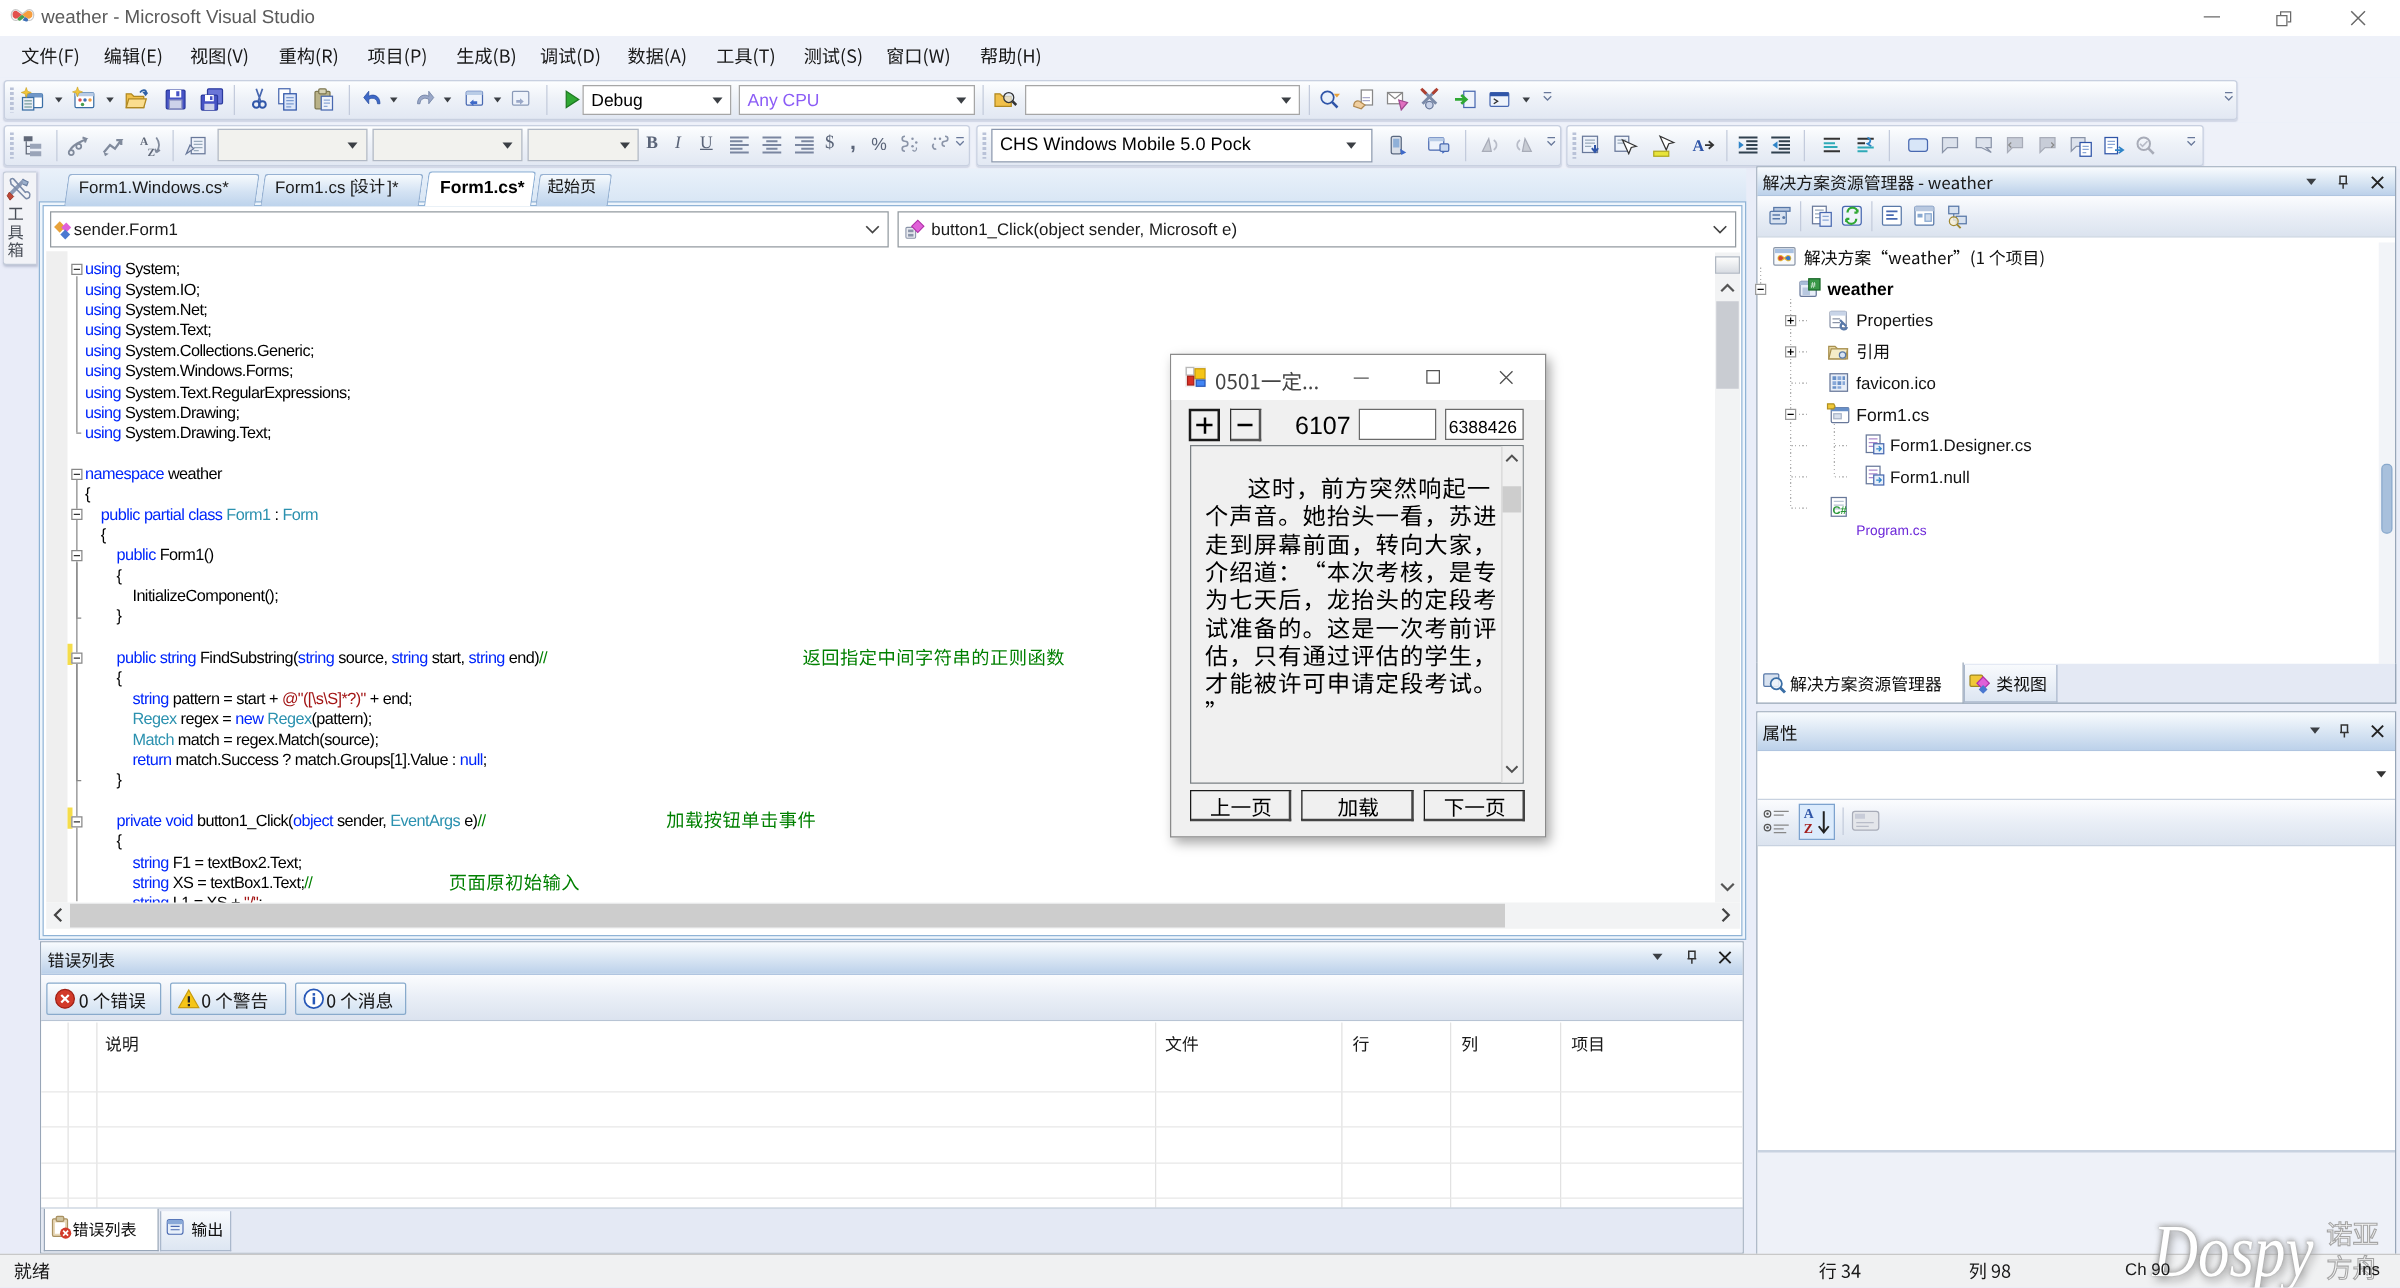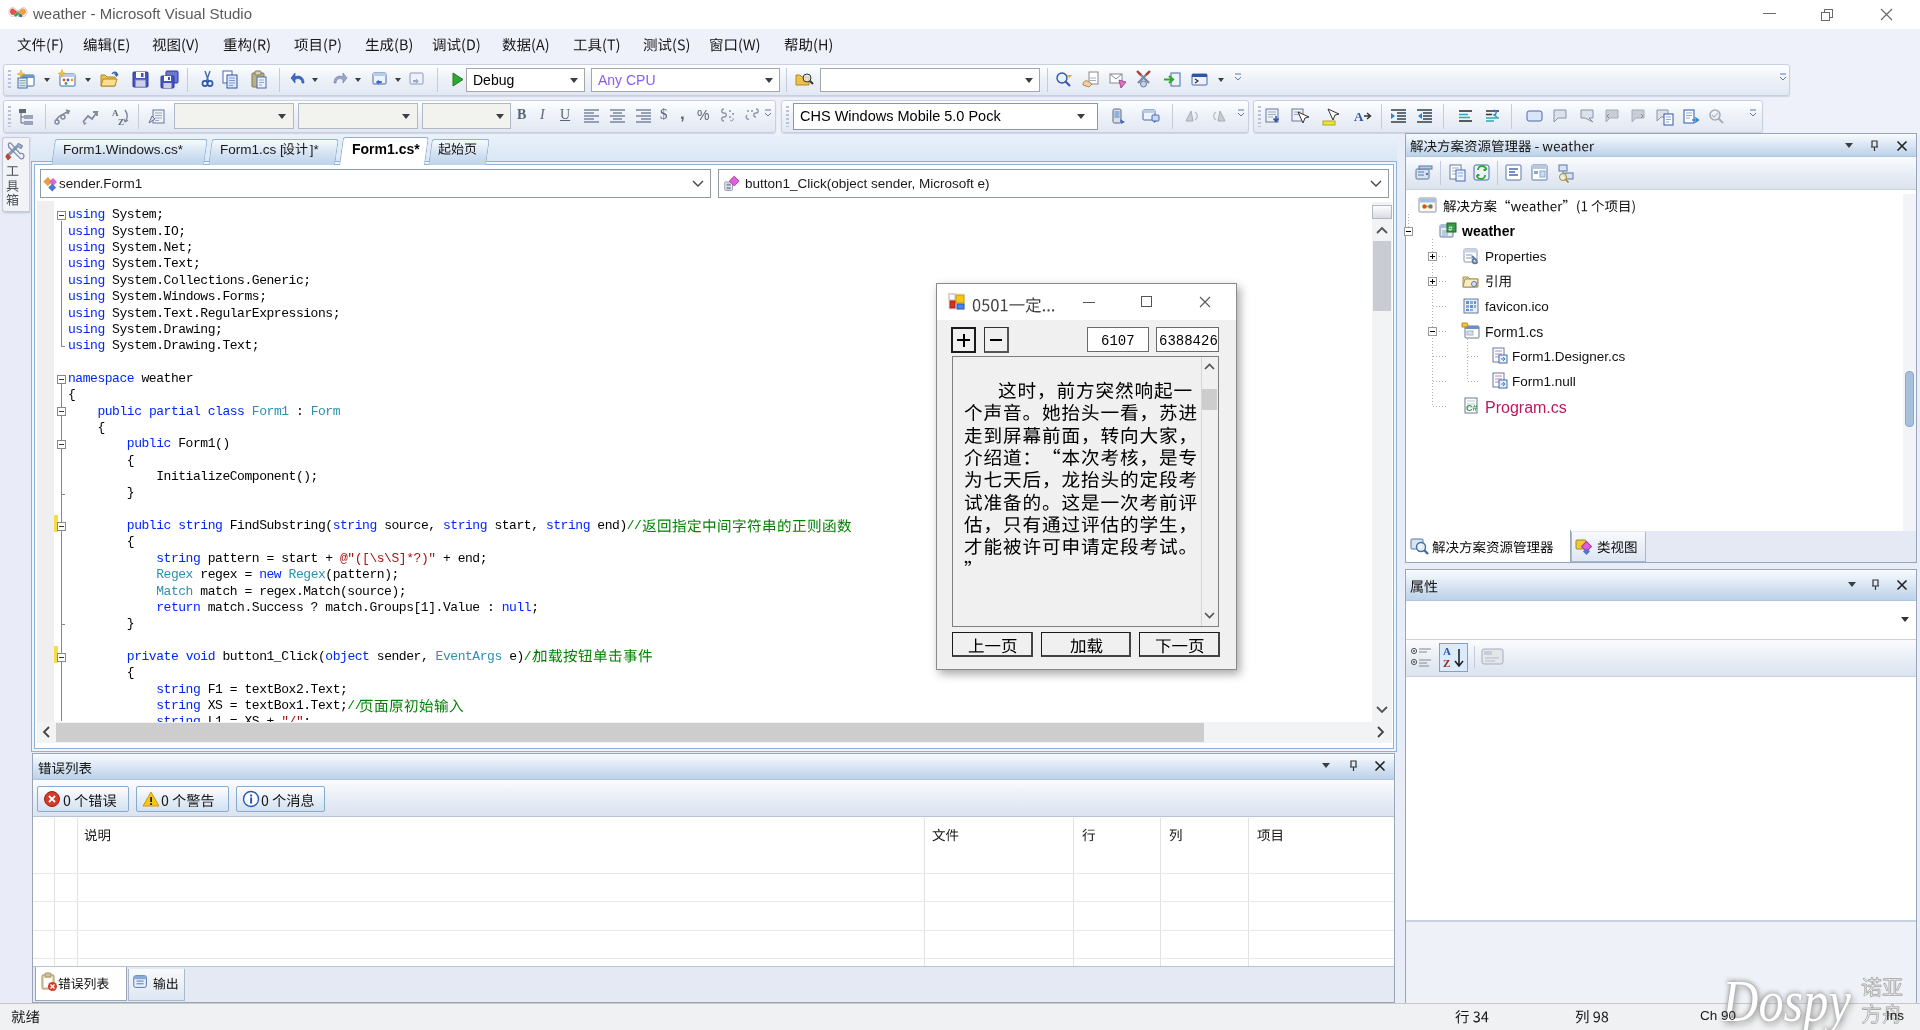--- a/index.html
+++ b/index.html
@@ -1,17 +1,17 @@
 <!DOCTYPE html>
 <html><head><meta charset="utf-8"><title>w</title><style>
 *{margin:0;padding:0;box-sizing:border-box}
 html,body{width:1920px;height:1030px;overflow:hidden}
 body{font-family:"Liberation Sans",sans-serif;position:relative;background:#e9edf8}
 .abs{position:absolute}
-.mono{font-family:Liberation Mono, monospace;font-size:13px;letter-spacing:-0.45px;white-space:pre;line-height:16.35px}
+.mono{font-family:Liberation Sans, sans-serif;font-size:13px;letter-spacing:-0.45px;white-space:pre;line-height:16.35px}
 .kw{color:#0026fb}.ty{color:#2b91af}.st{color:#a31515}.cm{color:#008000}
 .tbstrip{position:absolute;background:linear-gradient(#fdfeff,#eef2f8 45%,#e2e8f3);border:1px solid #c8d0e0;border-radius:3px;box-shadow:0 1px 1px rgba(150,160,190,.35)}
 .grip{position:absolute;width:3px;background:repeating-linear-gradient(#b9c2d8 0 2px,transparent 2px 4px)}
 .tsep{position:absolute;width:1px;background:#c3cbdc}
 .combo{position:absolute;background:#fff;border:1px solid #a6a6a6}
 .combog{position:absolute;background:#f2f2ee;border:1px solid #b0b8c5}
 .darr{position:absolute;width:0;height:0;border-left:4px solid transparent;border-right:4px solid transparent;border-top:5px solid #3b3f44}
 .ptitle{position:absolute;background:linear-gradient(#f8fbfe,#dbe7f4 48%,#bcd1ea);border-bottom:1px solid #b0c5e0}
 </style></head><body>
 <div class="abs" style="left:0;top:0;width:1920px;height:29px;background:#ffffff"></div>
@@ -515,21 +515,21 @@
 <div class="abs" style="left:1141px;top:296px;width:11px;height:11px;border:1px solid #555"></div>
 <svg class="abs" style="left:1199px;top:296px" width="12" height="12">
     <path d="M1 1 L11 11 M11 1 L1 11" stroke="#555" stroke-width="1.1"></path>
   </svg>
 <div class="abs" style="left:951px;top:327px;width:25px;height:26px;background:#f0f0f0;border:2px solid #1a1a1a"></div>
 <div class="abs" style="left:957px;top:339px;width:13px;height:2px;background:#000"></div>
 <div class="abs" style="left:962.5px;top:333.5px;width:2px;height:13px;background:#000"></div>
 <div class="abs" style="left:984px;top:327px;width:25px;height:26px;background:#f0f0f0;border:1px solid #333;border-right:2px solid #555;border-bottom:2px solid #555"></div>
 <div class="abs" style="left:990px;top:338.5px;width:12px;height:2px;background:#000"></div>
 <div class="abs" style="left:1087px;top:327px;width:62px;height:25px;background:#fff;border:1px solid #6a6a6a"></div>
-<div class="abs mono" style="left:1101px;top:333px;font-size:14px;letter-spacing:0;color:#000">6107</div>
+<div class="abs mono" style="left:1036px;top:333px;font-size:20px;letter-spacing:0;color:#000">6107</div>
 <div class="abs" style="left:1156px;top:327px;width:63px;height:25px;background:#fff;border:1px solid #6a6a6a"></div>
 <div class="abs mono" style="left:1159px;top:333px;font-size:14px;letter-spacing:0;color:#000">6388426</div>
 <div class="abs" style="left:952px;top:356px;width:267px;height:271px;background:#f0f0f0;border:1px solid #7a8084"></div>
 <div class="abs" style="left:1201px;top:357px;width:17px;height:269px;background:#f0f0f0;border-left:1px solid #d5d5d5"></div>
 <svg class="abs" style="left:1203px;top:361px" width="13" height="13">
     <path d="M2 8 L6.5 3.5 L11 8" stroke="#505050" stroke-width="1.6" fill="none"></path>
   </svg>
 <div class="abs" style="left:1202px;top:389px;width:15px;height:21px;background:#cdcdcd"></div>
 <svg class="abs" style="left:1203px;top:609px" width="13" height="13">
     <path d="M2 4 L6.5 8.5 L11 4" stroke="#505050" stroke-width="1.6" fill="none"></path>
@@ -705,21 +705,21 @@
   </svg>
 <svg style="position:absolute;left:1443.0px;top:196.8px;overflow:visible" width="195.0" height="18.9">
     <path transform="translate(0,14.2)" fill="#111" d="M3.5 -7.1V-5.5H2.3V-7.1ZM4.3 -7.1H5.5V-5.5H4.3ZM2.2 -7.9C2.4 -8.4 2.6 -8.8 2.8 -9.3H4.6C4.4 -8.8 4.2 -8.3 4.0 -7.9ZM2.6 -11.4C2.1 -9.7 1.4 -8.1 0.4 -7.0C0.6 -6.9 1.0 -6.6 1.2 -6.5L1.5 -6.8V-4.3C1.5 -2.8 1.4 -0.8 0.5 0.6C0.7 0.7 1.1 1.0 1.2 1.1C1.8 0.2 2.1 -1.0 2.2 -2.1H3.5V0.4H4.3V-2.1H5.5V-0.1C5.5 0.1 5.5 0.1 5.3 0.1C5.2 0.1 4.8 0.1 4.3 0.1C4.5 0.3 4.6 0.7 4.6 1.0C5.3 1.0 5.7 0.9 6.0 0.8C6.3 0.6 6.3 0.4 6.3 -0.1V-7.9H4.9C5.3 -8.5 5.6 -9.2 5.8 -9.8L5.2 -10.2L5.0 -10.1H3.2C3.3 -10.5 3.4 -10.8 3.5 -11.2ZM3.5 -4.7V-2.9H2.3C2.3 -3.4 2.3 -3.9 2.3 -4.3V-4.7ZM4.3 -4.7H5.5V-2.9H4.3ZM7.9 -6.2C7.7 -5.1 7.2 -3.9 6.7 -3.2C6.9 -3.1 7.3 -2.9 7.5 -2.8C7.7 -3.1 7.9 -3.6 8.1 -4.1H9.6V-2.4H6.9V-1.5H9.6V1.1H10.6V-1.5H13.0V-2.4H10.6V-4.1H12.6V-5.0H10.6V-6.2H9.6V-5.0H8.5C8.6 -5.3 8.7 -5.7 8.8 -6.0ZM6.9 -10.7V-9.8H8.7C8.5 -8.5 8.0 -7.4 6.6 -6.8C6.8 -6.7 7.0 -6.3 7.2 -6.1C8.8 -6.9 9.4 -8.2 9.7 -9.8H11.6C11.6 -8.2 11.4 -7.6 11.3 -7.4C11.2 -7.3 11.1 -7.3 10.9 -7.3C10.7 -7.3 10.2 -7.3 9.7 -7.3C9.8 -7.1 9.9 -6.8 9.9 -6.5C10.5 -6.5 11.0 -6.5 11.3 -6.5C11.7 -6.5 11.9 -6.6 12.1 -6.8C12.4 -7.2 12.5 -8.0 12.6 -10.3C12.6 -10.4 12.6 -10.7 12.6 -10.7Z M14.2 -10.3C15.0 -9.5 15.9 -8.3 16.3 -7.5L17.1 -8.1C16.7 -8.9 15.8 -10.0 15.0 -10.8ZM14.0 -0.1 14.9 0.5C15.6 -0.8 16.5 -2.5 17.1 -4.0L16.4 -4.6C15.6 -3.1 14.7 -1.2 14.0 -0.1ZM24.2 -5.1H22.0C22.1 -5.7 22.1 -6.3 22.1 -6.8V-8.2H24.2ZM21.0 -11.3V-9.2H18.3V-8.2H21.0V-6.8C21.0 -6.3 21.0 -5.7 21.0 -5.1H17.6V-4.1H20.8C20.4 -2.5 19.5 -0.9 16.9 0.3C17.1 0.5 17.4 0.9 17.6 1.1C20.2 -0.2 21.3 -2.0 21.8 -3.8C22.5 -1.5 23.8 0.2 25.9 1.1C26.0 0.8 26.3 0.4 26.6 0.2C24.6 -0.5 23.3 -2.1 22.6 -4.1H26.5V-5.1H25.1V-9.2H22.1V-11.3Z M32.9 -11.0C33.3 -10.4 33.7 -9.5 33.9 -9.0H27.9V-8.0H31.6C31.4 -4.9 31.1 -1.4 27.6 0.3C27.9 0.5 28.2 0.9 28.4 1.1C30.9 -0.2 31.9 -2.5 32.4 -4.9H37.2C37.0 -1.8 36.7 -0.5 36.3 -0.2C36.2 -0.0 36.0 0.0 35.7 0.0C35.3 0.0 34.4 -0.0 33.4 -0.1C33.6 0.2 33.7 0.6 33.8 0.9C34.7 1.0 35.6 1.0 36.0 0.9C36.6 0.9 36.9 0.8 37.2 0.5C37.7 -0.1 38.0 -1.5 38.3 -5.4C38.3 -5.5 38.3 -5.9 38.3 -5.9H32.5C32.6 -6.6 32.7 -7.3 32.7 -8.0H39.6V-9.0H33.9L34.9 -9.4C34.7 -10.0 34.3 -10.8 33.9 -11.4Z M41.2 -3.1V-2.2H45.9C44.7 -1.2 42.8 -0.3 41.0 0.1C41.2 0.3 41.5 0.6 41.6 0.9C43.4 0.4 45.4 -0.6 46.7 -1.9V1.1H47.7V-2.0C49.0 -0.7 51.1 0.4 53.0 0.9C53.1 0.7 53.4 0.3 53.6 0.1C51.8 -0.3 49.8 -1.2 48.6 -2.2H53.3V-3.1H47.7V-4.2H46.7V-3.1ZM46.3 -11.1 46.8 -10.3H41.6V-8.4H42.5V-9.5H52.0V-8.4H53.0V-10.3H47.9C47.7 -10.7 47.4 -11.1 47.2 -11.4ZM49.5 -7.2C49.0 -6.6 48.4 -6.1 47.6 -5.8C46.6 -5.9 45.6 -6.1 44.6 -6.3C44.9 -6.6 45.3 -6.9 45.6 -7.2ZM43.1 -5.8C44.1 -5.6 45.2 -5.4 46.1 -5.2C44.8 -4.9 43.2 -4.7 41.3 -4.6C41.5 -4.4 41.6 -4.0 41.7 -3.8C44.2 -3.9 46.2 -4.3 47.7 -4.9C49.5 -4.5 50.9 -4.1 52.0 -3.7L52.9 -4.4C51.8 -4.8 50.4 -5.1 48.9 -5.5C49.6 -5.9 50.2 -6.5 50.6 -7.2H53.2V-8.0H46.3C46.6 -8.4 46.9 -8.7 47.1 -9.0L46.2 -9.3C45.9 -8.9 45.6 -8.5 45.2 -8.0H41.4V-7.2H44.5C44.0 -6.7 43.5 -6.2 43.1 -5.8Z M64.4 -10.9 64.1 -11.4C63.2 -11.0 62.4 -10.1 62.4 -8.9C62.4 -8.2 62.9 -7.6 63.5 -7.6C64.1 -7.6 64.4 -8.1 64.4 -8.5C64.4 -9.0 64.1 -9.4 63.6 -9.4C63.4 -9.4 63.3 -9.3 63.2 -9.3C63.2 -9.9 63.7 -10.6 64.4 -10.9ZM67.0 -10.9 66.7 -11.4C65.8 -11.0 65.0 -10.1 65.0 -8.9C65.0 -8.2 65.5 -7.6 66.1 -7.6C66.7 -7.6 67.0 -8.1 67.0 -8.5C67.0 -9.0 66.7 -9.4 66.2 -9.4C66.0 -9.4 65.9 -9.3 65.8 -9.3C65.8 -9.9 66.3 -10.6 67.0 -10.9Z M69.9 0.0H71.3L72.4 -3.9C72.6 -4.6 72.7 -5.3 72.9 -6.1H72.9C73.1 -5.3 73.3 -4.6 73.4 -4.0L74.5 0.0H76.0L78.0 -7.3H76.8L75.7 -3.1C75.6 -2.4 75.4 -1.7 75.3 -1.1H75.2C75.0 -1.7 74.9 -2.4 74.7 -3.1L73.5 -7.3H72.3L71.2 -3.1C71.0 -2.4 70.9 -1.7 70.7 -1.1H70.6C70.5 -1.7 70.4 -2.4 70.2 -3.1L69.1 -7.3H67.9Z M82.5 0.2C83.5 0.2 84.3 -0.1 84.9 -0.6L84.5 -1.4C84.0 -1.0 83.4 -0.8 82.7 -0.8C81.3 -0.8 80.3 -1.8 80.2 -3.4H85.2C85.2 -3.6 85.2 -3.8 85.2 -4.1C85.2 -6.2 84.2 -7.5 82.3 -7.5C80.6 -7.5 79.0 -6.0 79.0 -3.7C79.0 -1.2 80.6 0.2 82.5 0.2ZM80.2 -4.3C80.4 -5.7 81.3 -6.5 82.3 -6.5C83.5 -6.5 84.2 -5.7 84.2 -4.3Z M88.7 0.2C89.6 0.2 90.5 -0.3 91.2 -0.9H91.2L91.3 0.0H92.3V-4.5C92.3 -6.3 91.6 -7.5 89.8 -7.5C88.6 -7.5 87.6 -7.0 86.9 -6.6L87.4 -5.7C88.0 -6.1 88.7 -6.5 89.6 -6.5C90.8 -6.5 91.1 -5.6 91.1 -4.6C88.0 -4.3 86.6 -3.5 86.6 -1.9C86.6 -0.6 87.5 0.2 88.7 0.2ZM89.1 -0.8C88.4 -0.8 87.8 -1.1 87.8 -2.0C87.8 -2.9 88.6 -3.5 91.1 -3.8V-1.8C90.4 -1.1 89.8 -0.8 89.1 -0.8Z M96.9 0.2C97.4 0.2 97.9 0.0 98.3 -0.1L98.1 -1.0C97.8 -0.9 97.5 -0.8 97.2 -0.8C96.4 -0.8 96.1 -1.3 96.1 -2.2V-6.3H98.1V-7.3H96.1V-9.4H95.1L94.9 -7.3L93.8 -7.3V-6.3H94.9V-2.3C94.9 -0.8 95.4 0.2 96.9 0.2Z M99.7 0.0H101.0V-5.3C101.7 -6.1 102.2 -6.4 103.0 -6.4C103.9 -6.4 104.4 -5.9 104.4 -4.5V0.0H105.6V-4.6C105.6 -6.5 104.9 -7.5 103.4 -7.5C102.4 -7.5 101.6 -7.0 100.9 -6.3L101.0 -7.8V-10.7H99.7Z M110.9 0.2C111.9 0.2 112.7 -0.1 113.3 -0.6L112.9 -1.4C112.3 -1.0 111.8 -0.8 111.0 -0.8C109.6 -0.8 108.7 -1.8 108.6 -3.4H113.5C113.6 -3.6 113.6 -3.8 113.6 -4.1C113.6 -6.2 112.5 -7.5 110.7 -7.5C109.0 -7.5 107.4 -6.0 107.4 -3.7C107.4 -1.2 108.9 0.2 110.9 0.2ZM108.6 -4.3C108.7 -5.7 109.7 -6.5 110.7 -6.5C111.8 -6.5 112.5 -5.7 112.5 -4.3Z M115.4 0.0H116.7V-4.7C117.1 -6.0 117.9 -6.4 118.5 -6.4C118.8 -6.4 119.0 -6.4 119.2 -6.3L119.4 -7.4C119.2 -7.5 119.0 -7.5 118.7 -7.5C117.8 -7.5 117.1 -6.9 116.6 -6.0H116.5L116.4 -7.3H115.4Z M122.5 -8.1 122.8 -7.6C123.7 -8.0 124.5 -8.9 124.5 -10.1C124.5 -10.8 124.0 -11.4 123.4 -11.4C122.8 -11.4 122.5 -10.9 122.5 -10.5C122.5 -10.0 122.8 -9.6 123.3 -9.6C123.5 -9.6 123.6 -9.7 123.7 -9.7C123.7 -9.2 123.2 -8.5 122.5 -8.1ZM119.9 -8.1 120.2 -7.6C121.1 -8.0 121.9 -8.9 121.9 -10.1C121.9 -10.8 121.4 -11.4 120.8 -11.4C120.2 -11.4 119.9 -10.9 119.9 -10.5C119.9 -10.0 120.2 -9.6 120.8 -9.6C120.9 -9.6 121.0 -9.7 121.1 -9.7C121.1 -9.2 120.6 -8.5 119.9 -8.1Z M136.1 2.6 136.9 2.3C135.7 0.4 135.2 -1.9 135.2 -4.2C135.2 -6.5 135.7 -8.8 136.9 -10.7L136.1 -11.0C134.9 -9.0 134.1 -6.8 134.1 -4.2C134.1 -1.5 134.9 0.6 136.1 2.6Z M138.7 0.0H144.1V-1.0H142.1V-9.9H141.2C140.6 -9.6 140.0 -9.4 139.1 -9.2V-8.4H140.9V-1.0H138.7Z M154.2 -7.4V1.1H155.2V-7.4ZM154.8 -11.4C153.5 -9.1 151.0 -7.1 148.5 -6.0C148.7 -5.8 149.0 -5.4 149.2 -5.1C151.3 -6.1 153.3 -7.7 154.8 -9.5C156.5 -7.4 158.3 -6.1 160.3 -5.1C160.5 -5.4 160.8 -5.8 161.1 -6.0C159.0 -7.0 157.1 -8.3 155.3 -10.3L155.7 -10.9Z M169.8 -6.8V-3.9C169.8 -2.5 169.5 -0.8 165.8 0.3C166.0 0.5 166.3 0.8 166.4 1.0C170.2 -0.2 170.8 -2.1 170.8 -3.9V-6.8ZM170.8 -1.2C171.8 -0.6 173.2 0.4 173.8 1.1L174.5 0.4C173.8 -0.3 172.5 -1.2 171.4 -1.9ZM161.9 -2.5 162.1 -1.4C163.4 -1.8 165.0 -2.4 166.6 -3.0L166.5 -3.8L164.8 -3.3V-8.8H166.4V-9.7H162.1V-8.8H163.8V-3.0ZM167.1 -8.4V-2.1H168.1V-7.5H172.5V-2.1H173.5V-8.4H170.3C170.5 -8.8 170.7 -9.3 171.0 -9.8H174.4V-10.7H166.6V-9.8H169.8C169.6 -9.4 169.5 -8.9 169.3 -8.4Z M178.1 -6.3H185.2V-4.1H178.1ZM178.1 -7.3V-9.5H185.2V-7.3ZM178.1 -3.1H185.2V-0.9H178.1ZM177.1 -10.5V1.0H178.1V0.1H185.2V1.0H186.3V-10.5Z M189.8 2.6C191.1 0.6 191.8 -1.5 191.8 -4.2C191.8 -6.8 191.1 -9.0 189.8 -11.0L189.1 -10.7C190.2 -8.8 190.8 -6.5 190.8 -4.2C190.8 -1.9 190.2 0.4 189.1 2.3Z"></path>
   </svg>
 <div class="abs" style="left:1462px;top:223px;font-size:14px;font-weight:bold;color:#000">weather</div>
 <div class="abs" style="left:1485px;top:249px;font-size:13.5px;color:#111">Properties</div>
 <div class="abs" style="left:1485px;top:299px;font-size:13.5px;color:#111">favicon.ico</div>
 <div class="abs" style="left:1485px;top:324px;font-size:14px;color:#111">Form1.cs</div>
 <div class="abs" style="left:1512px;top:349px;font-size:13.5px;color:#111">Form1.Designer.cs</div>
 <div class="abs" style="left:1512px;top:374px;font-size:13.5px;color:#111">Form1.null</div>
-<div class="abs" style="left:1485px;top:399px;font-size:16px;color:#be185d">Program.cs</div>
+<div class="abs" style="left:1485px;top:419px;font-size:11px;color:#6d28d9">Program.cs</div>
 <svg style="position:absolute;left:1485.0px;top:271.8px;overflow:visible" width="29.0" height="18.9">
     <path transform="translate(0,14.2)" fill="#111" d="M10.6 -11.2V1.1H11.6V-11.2ZM1.9 -7.7C1.8 -6.4 1.5 -4.7 1.2 -3.7H6.3C6.1 -1.4 5.9 -0.4 5.6 -0.1C5.4 -0.0 5.3 0.0 5.0 0.0C4.7 0.0 3.8 -0.0 2.9 -0.1C3.1 0.2 3.2 0.6 3.2 0.9C4.1 1.0 4.9 1.0 5.4 1.0C5.9 0.9 6.2 0.9 6.5 0.5C6.9 0.1 7.1 -1.1 7.4 -4.2C7.4 -4.3 7.4 -4.6 7.4 -4.6H2.4C2.6 -5.3 2.7 -6.0 2.8 -6.7H7.3V-10.8H1.4V-9.8H6.3V-7.7Z M15.6 -10.4V-5.5C15.6 -3.6 15.4 -1.2 13.9 0.5C14.2 0.6 14.6 0.9 14.7 1.1C15.8 0.0 16.2 -1.6 16.4 -3.1H19.8V1.0H20.8V-3.1H24.5V-0.3C24.5 -0.1 24.4 0.0 24.1 0.0C23.9 0.1 22.9 0.1 22.0 0.0C22.1 0.3 22.3 0.7 22.3 1.0C23.6 1.0 24.4 1.0 24.9 0.8C25.3 0.7 25.5 0.4 25.5 -0.3V-10.4ZM16.6 -9.4H19.8V-7.2H16.6ZM24.5 -9.4V-7.2H20.8V-9.4ZM16.6 -6.3H19.8V-4.0H16.5C16.6 -4.5 16.6 -5.0 16.6 -5.5ZM24.5 -6.3V-4.0H20.8V-6.3Z"></path>
   </svg>
 <div class="abs" style="left:1903px;top:194px;width:13px;height:337px;background:#f2f4f8"></div>
 <div class="abs" style="left:1905px;top:371px;width:9px;height:56px;background:#a8c0dc;border-radius:4px;border:1px solid #88a8cc"></div>
 <div class="abs" style="left:1405px;top:531px;width:512px;height:32px;background:#e4e9f4;border:1px solid #98a6b8;border-top:none"></div>
 <div class="abs" style="left:1405px;top:530px;width:166px;height:33px;background:#fff;border:1px solid #98a6b8;border-top:none"></div>
 <svg class="abs" style="left:1409px;top:535px" width="22" height="22" viewBox="0 0 22 22">
     <rect x="2" y="4" width="12" height="10" rx="1" fill="#d8e2f0" stroke="#5878a8"></rect>
     <circle cx="12" cy="12" r="4.5" fill="#f0f6fc" fill-opacity=".85" stroke="#3a6ea5" stroke-width="1.4"></circle>

